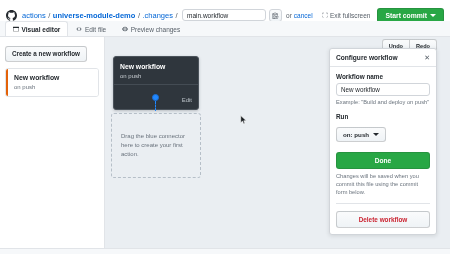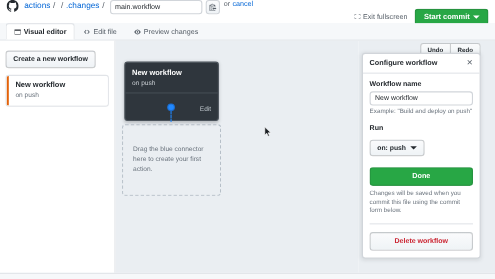--- a/index.html
+++ b/index.html
@@ -15,21 +15,21 @@
     background: #ffffff;
     overflow: hidden;
   }
 
   
   .header {
     position: absolute; top: 0; left: 0;
     width: 450px; height: 31px;
     background: #ffffff;
     border-bottom: 1px solid #e1e4e8;
-    display: flex; 
+    display: flex; align-items: center;
     padding: 0 6px;
   }
   .gh-mark { width: 11px; height: 11px; flex: 0 0 auto; margin-right: 5px; }
   .gh-mark svg { display: block; width: 11px; height: 11px; fill: #24292e; }
   .crumb-link {
     font-size: 7.5px; color: #0366d6; text-decoration: none;
     white-space: nowrap;
   }
   .crumb-link.bold { font-weight: bold; }
   .crumb-sep { font-size: 7.5px; color: #586069; margin: 0 2.5px; }
@@ -249,20 +249,21 @@
 <div class="page">
 
   <div class="header">
     <span class="gh-mark">
       <svg viewBox="0 0 16 16">
           <path d="M8 0C3.58 0 0 3.58 0 8c0 3.54 2.29 6.53 5.47 7.59.4.07.55-.17.55-.38 0-.19-.01-.82-.01-1.49-2.01.37-2.53-.49-2.69-.94-.09-.23-.48-.94-.82-1.13-.28-.15-.68-.52-.01-.53.63-.01 1.08.58 1.23.82.72 1.21 1.87.87 2.33.66.07-.52.28-.87.51-1.07-1.78-.2-3.64-.89-3.64-3.95 0-.87.31-1.59.82-2.15-.08-.2-.36-1.02.08-2.12 0 0 .67-.21 2.2.82a7.4 7.4 0 0 1 2-.27c.68 0 1.36.09 2 .27 1.53-1.04 2.2-.82 2.2-.82.44 1.1.16 1.92.08 2.12.51.56.82 1.27.82 2.15 0 3.07-1.87 3.75-3.65 3.95.29.25.54.73.54 1.48 0 1.07-.01 1.93-.01 2.2 0 .21.15.46.55.38A8.01 8.01 0 0 0 16 8c0-4.42-3.58-8-8-8z"></path>
         </svg>
     </span>
     <a class="crumb-link" href="#">actions</a>
     <span class="crumb-sep">/</span>
+    <a class="crumb-link bold" href="#">universe-module-demo</a>
     <span class="crumb-sep">/</span>
     <a class="crumb-link" href="#">.changes</a>
     <span class="crumb-sep">/</span>
     <div class="fname-box">
       <span>main.workflow</span>
     </div>
     <div class="copy-btn">
       <svg viewBox="0 0 14 16">
           <path d="M2 13h4v1H2v-1zm5-6H2v1h5V7zm2 3V8l-3 3 3 3v-2h5v-2H9zM4.5 9H2v1h2.5V9zM2 12h2.5v-1H2v1zm9 1h1v2c-.02.28-.11.52-.3.7-.19.18-.42.28-.7.3H1c-.55 0-1-.45-1-1V4c0-.55.45-1 1-1h3c0-1.11.89-2 2-2 1.11 0 2 .89 2 2h3c.55 0 1 .45 1 1v5h-1V6H1v9h10v-2zM2 5h8c0-.55-.45-1-1-1H8c-.55 0-1-.45-1-1s-.45-1-1-1-1 .45-1 1-.45 1-1 1H3c-.55 0-1 .45-1 1z"></path>
         </svg>

